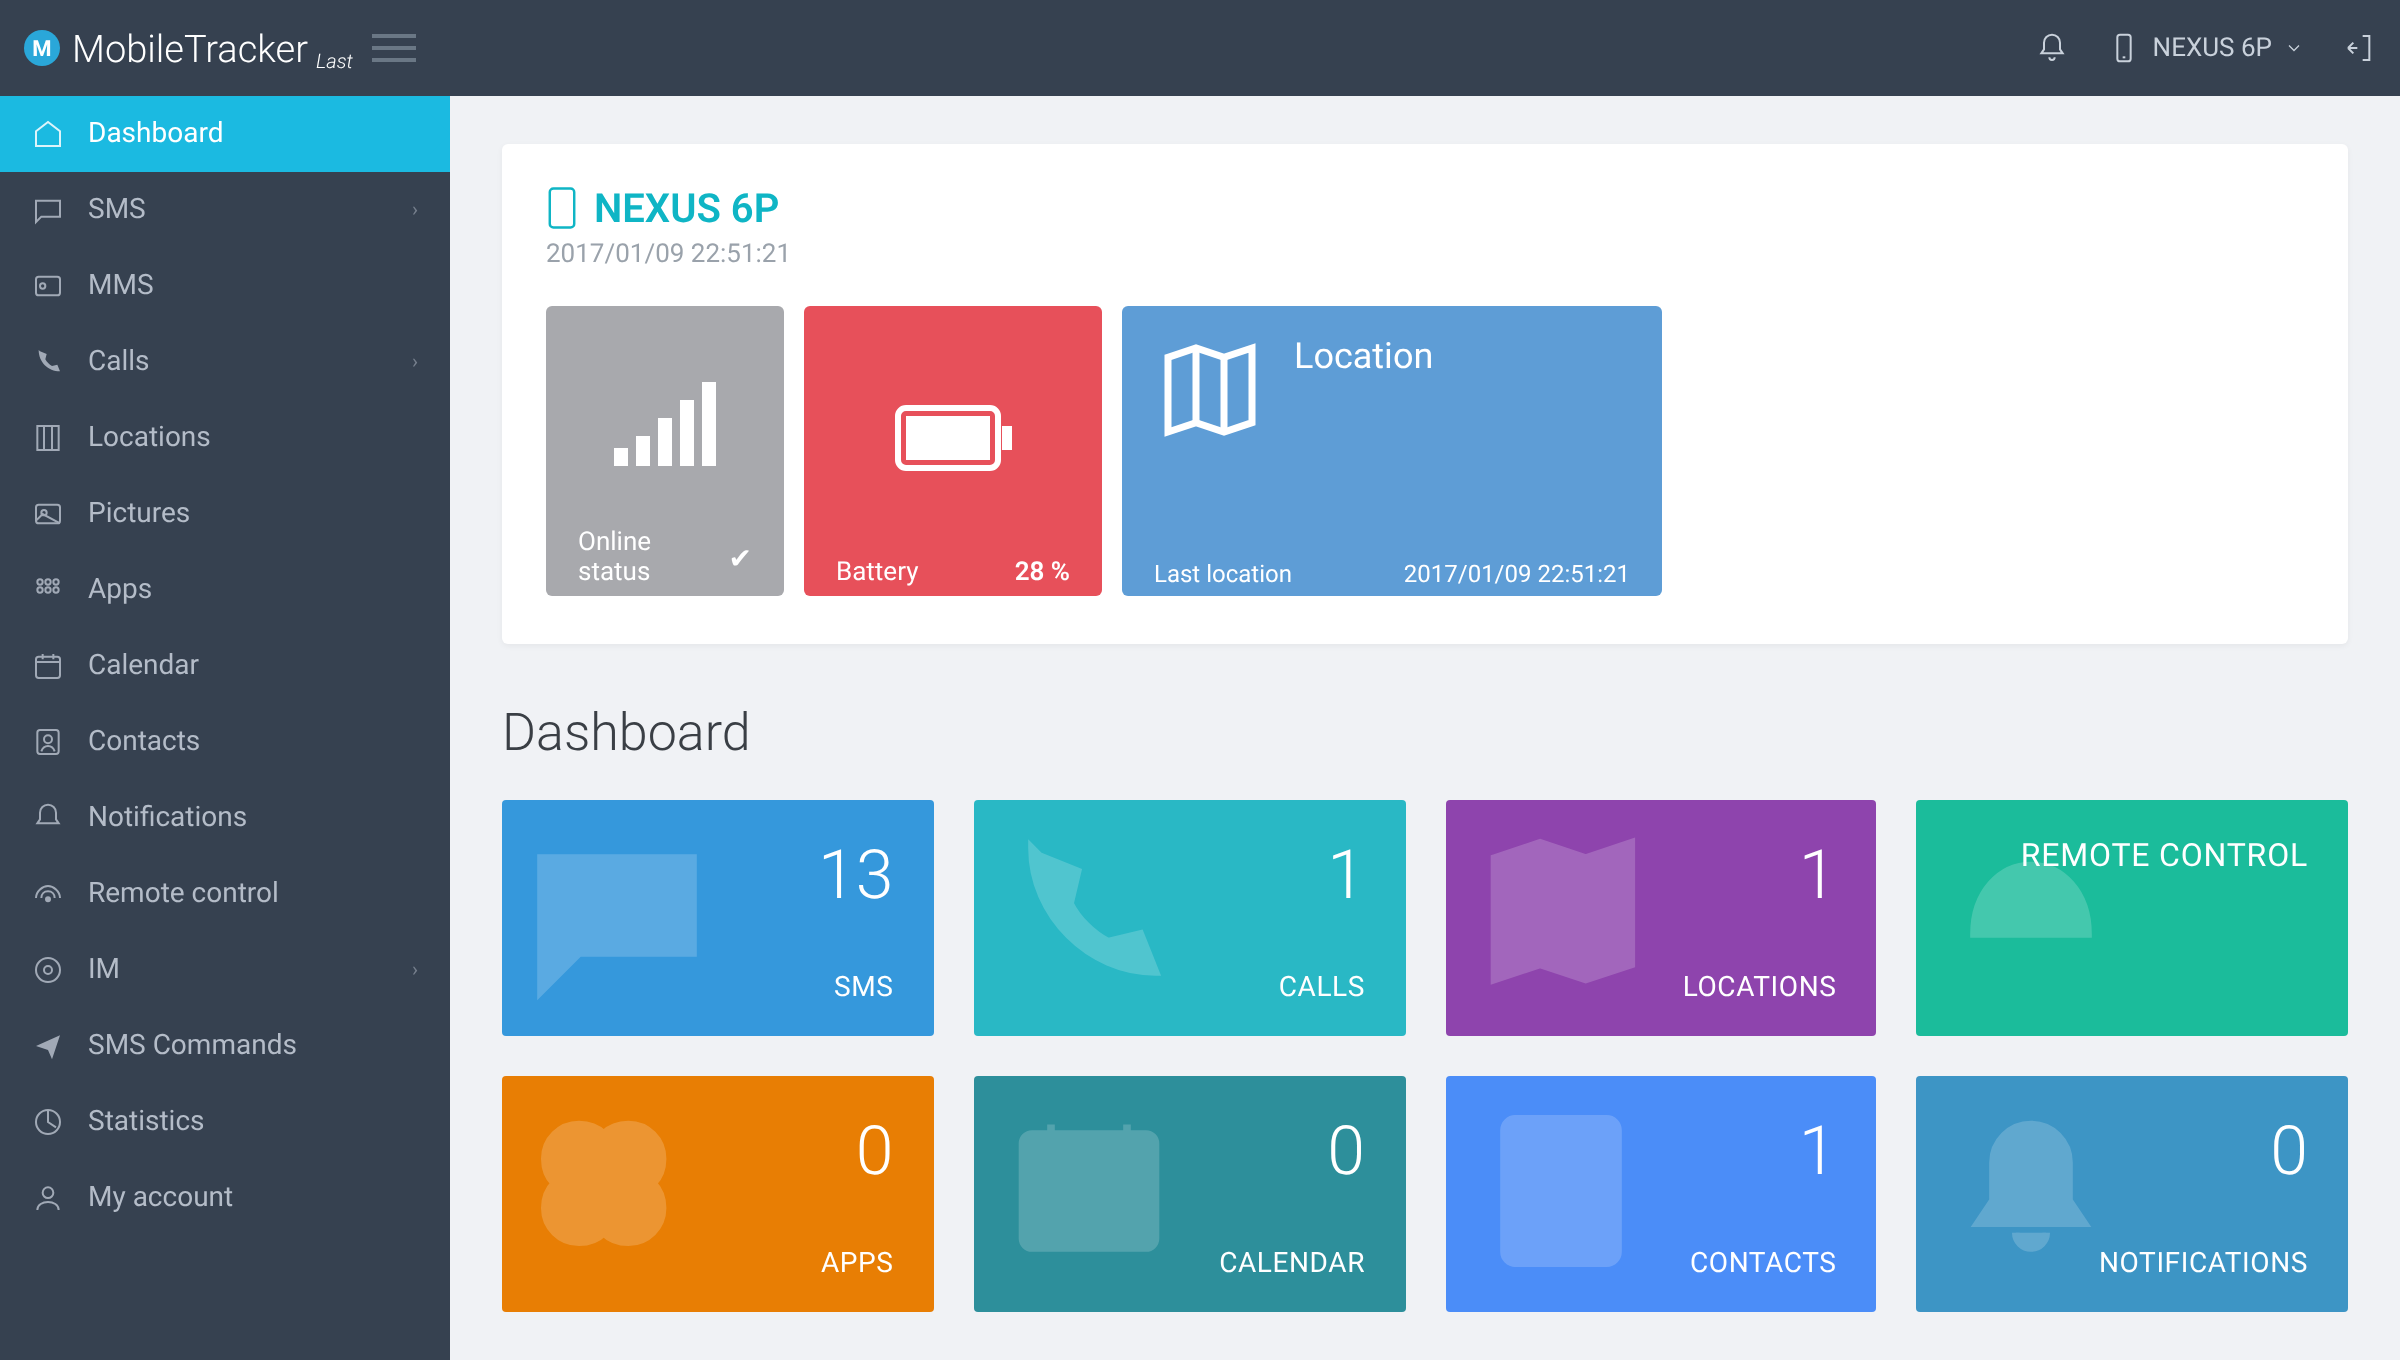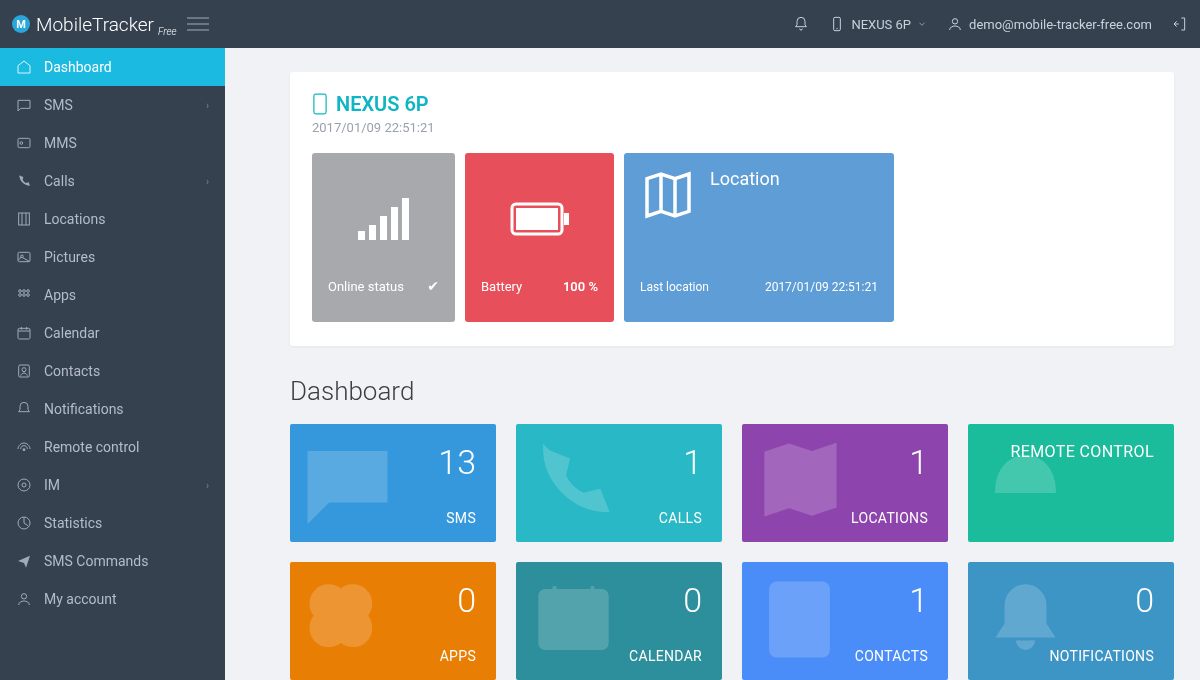--- a/index.html
+++ b/index.html
@@ -10,36 +10,36 @@
 .logo { display: flex; align-items: center; gap: 6px; font-size: 19px; color: #fff; font-weight: 300; }
 .logo-badge { width: 18px; height: 18px; border-radius: 50%; background: #2aa7d9; color: #fff; font-size: 11px; font-weight: 700; display: inline-flex; align-items: center; justify-content: center; }
 .logo-sub { font-size: 10px; font-style: italic; margin-left: -2px; margin-top: 14px; color: #fff; }
 .burger { margin-left: 10px; cursor: pointer; width: 22px; }
 .burger div { height: 2px; background: #6a7785; margin: 4px 0; }
 .header-right { margin-left: auto; display: flex; align-items: center; gap: 20px; font-size: 13px; }
 .hdr-item { display: flex; align-items: center; gap: 6px; cursor: pointer; color: #c9d1db; }
 .hdr-icon { width: 16px; height: 16px; fill: none; stroke: #c9d1db; stroke-width: 1.5; }
 
 
-.layout { display: flex; height: calc(100% - 48px); gap: 39px; }
+.layout { display: flex; height: calc(100% - 48px); }
 .sidebar { width: 225px; background: #364150; color: #b4bcc8; font-size: 14px; }
 .nav-item { display: flex; align-items: center; gap: 12px; padding: 11px 16px; cursor: pointer; position: relative; }
 .nav-item.active { background: #1bbae1; color: #fff; }
 .nav-item.active::after { content: ""; position: absolute; right: -10px; top: 50%; margin-top: -10px; border: 10px solid transparent; border-left-color: #1bbae1; }
 .nav-ico { width: 16px; height: 16px; stroke: currentColor; fill: none; stroke-width: 1.5; opacity: .85; }
 .chev { margin-left: auto; opacity: .5; font-size: 10px; }
 
 
 .main { flex: 1; overflow-y: auto; padding: 24px 26px; }
 .device-card { background: #fff; border-radius: 3px; padding: 20px 22px 24px; box-shadow: 0 1px 3px rgba(0,0,0,.05); }
 .device-title { color: #0fb5c5; font-size: 20px; font-weight: 600; display: flex; align-items: center; gap: 8px; }
 .device-time { color: #9aa2ab; font-size: 13px; margin-top: 4px; }
 .status-row { display: flex; gap: 10px; margin-top: 18px; }
-.tile { border-radius: 3px; color: #fff; padding: 14px 16px 28px; display: flex; flex-direction: column; }
-.tile-gray { background: #a8a9ad; width: 143px; }
+.tile { border-radius: 3px; color: #fff; padding: 14px 16px 4px; display: flex; flex-direction: column; }
+.tile-gray { background: #a8a9ad; width: 119px; }
 .tile-red  { background: #e7505a; width: 149px; }
 .tile-blue { background: #5e9dd6; width: 270px; }
 .tile-icon-area { flex: 1; display: flex; align-items: center; justify-content: center; min-height: 60px; }
 .tile-foot { font-size: 13px; display: flex; align-items: center; justify-content: space-between; margin-top: 8px; }
 .tile-blue .body { display: flex; gap: 14px; }
 .tile-blue .loc-text { font-size: 13px; line-height: 1.35; }
 .tile-blue .loc-title { font-size: 18px; font-weight: 400; margin-bottom: 2px; }
 .tile-blue .mini { font-size: 12px; margin-top: 43px; }
 
 
@@ -67,21 +67,21 @@
 .bars span:nth-child(5){height:100%}
 .check { font-size: 14px; }
 </style>
 </head>
 <body>
 
 <div class="header">
   <div class="logo">
     <span class="logo-badge">M</span>
     <span>MobileTracker</span>
-    <span class="logo-sub">Free</span>
+    <span class="logo-sub">Last</span>
   </div>
   <div class="burger">
       <div></div>
       <div></div>
       <div></div>
     </div>
 
   <div class="header-right">
     <div class="hdr-item">
       <svg class="hdr-icon" viewBox="0 0 24 24">
@@ -91,27 +91,20 @@
     </div>
     <div class="hdr-item">
       <svg class="hdr-icon" viewBox="0 0 24 24">
           <rect x="7" y="2" width="10" height="20" rx="2"></rect>
           <line x1="11" y1="19" x2="13" y2="19"></line>
         </svg>
       <span>NEXUS 6P</span>
       <svg class="hdr-icon" style="width:10px;height:10px" viewBox="0 0 24 24">
           <path d="M6 9l6 6 6-6"></path>
         </svg>
-    </div>
-    <div class="hdr-item">
-      <svg class="hdr-icon" viewBox="0 0 24 24">
-          <circle cx="12" cy="8" r="4"></circle>
-          <path d="M4 21c0-4 4-6 8-6s8 2 8 6"></path>
-        </svg>
-      <span>demo@mobile-tracker-free.com</span>
     </div>
     <div class="hdr-item">
       <svg class="hdr-icon" viewBox="0 0 24 24">
           <path d="M14 3h5v18h-5"></path>
           <path d="M10 12H3m0 0l4-4m-4 4l4 4"></path>
         </svg>
     </div>
   </div>
 </div>
 
@@ -203,30 +196,30 @@
       <div class="nav-item">
         <svg class="nav-ico" viewBox="0 0 24 24">
           <circle cx="12" cy="12" r="9"></circle>
           <circle cx="12" cy="12" r="3"></circle>
         </svg>
         <span>IM</span>
         <span class="chev">›</span>
       </div>
       <div class="nav-item">
         <svg class="nav-ico" viewBox="0 0 24 24">
+          <path d="M3 12l18-8-6 18-3-7-9-3z" fill="currentColor" stroke="none"></path>
+        </svg>
+        <span>SMS Commands</span>
+      </div>
+      <div class="nav-item">
+        <svg class="nav-ico" viewBox="0 0 24 24">
           <circle cx="12" cy="12" r="9"></circle>
           <path d="M12 3v9l6 4"></path>
         </svg>
         <span>Statistics</span>
-      </div>
-      <div class="nav-item">
-        <svg class="nav-ico" viewBox="0 0 24 24">
-          <path d="M3 12l18-8-6 18-3-7-9-3z" fill="currentColor" stroke="none"></path>
-        </svg>
-        <span>SMS Commands</span>
       </div>
       <div class="nav-item">
         <svg class="nav-ico" viewBox="0 0 24 24">
           <circle cx="12" cy="8" r="4"></circle>
           <path d="M4 21c0-4 4-6 8-6s8 2 8 6"></path>
         </svg>
         <span>My account</span>
       </div>
     </div>
 
@@ -260,21 +253,21 @@
         <div class="tile tile-red">
           <div class="tile-icon-area">
             <svg width="60" height="34" viewBox="0 0 60 34" fill="none" stroke="#fff" stroke-width="3">
                 <rect x="2" y="2" width="50" height="30" rx="4"></rect>
                 <rect x="54" y="11" width="5" height="12" fill="#fff" stroke="none"></rect>
                 <rect x="6" y="6" width="42" height="22" fill="#fff" stroke="none"></rect>
               </svg>
           </div>
           <div class="tile-foot">
             <span>Battery</span>
-            <span style="font-weight:600">100 %</span>
+            <span style="font-weight:600">28 %</span>
           </div>
         </div>
 
         <div class="tile tile-blue">
           <div class="body">
             <svg width="56" height="56" viewBox="0 0 24 24" fill="none" stroke="#fff" stroke-width="1.5">
                 <path d="M3 5l6-2 6 2 6-2v16l-6 2-6-2-6 2V5z"></path>
                 <path d="M9 3v16M15 5v16"></path>
               </svg>
             <div class="loc-text">

